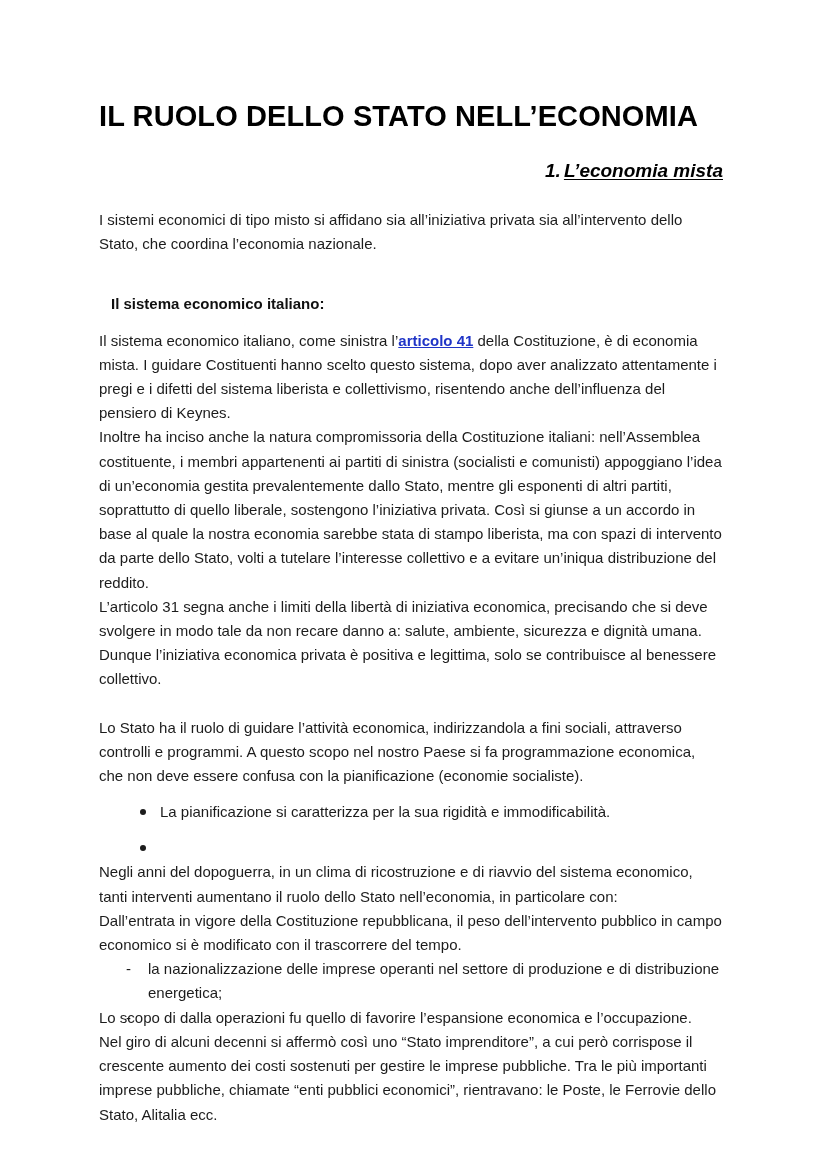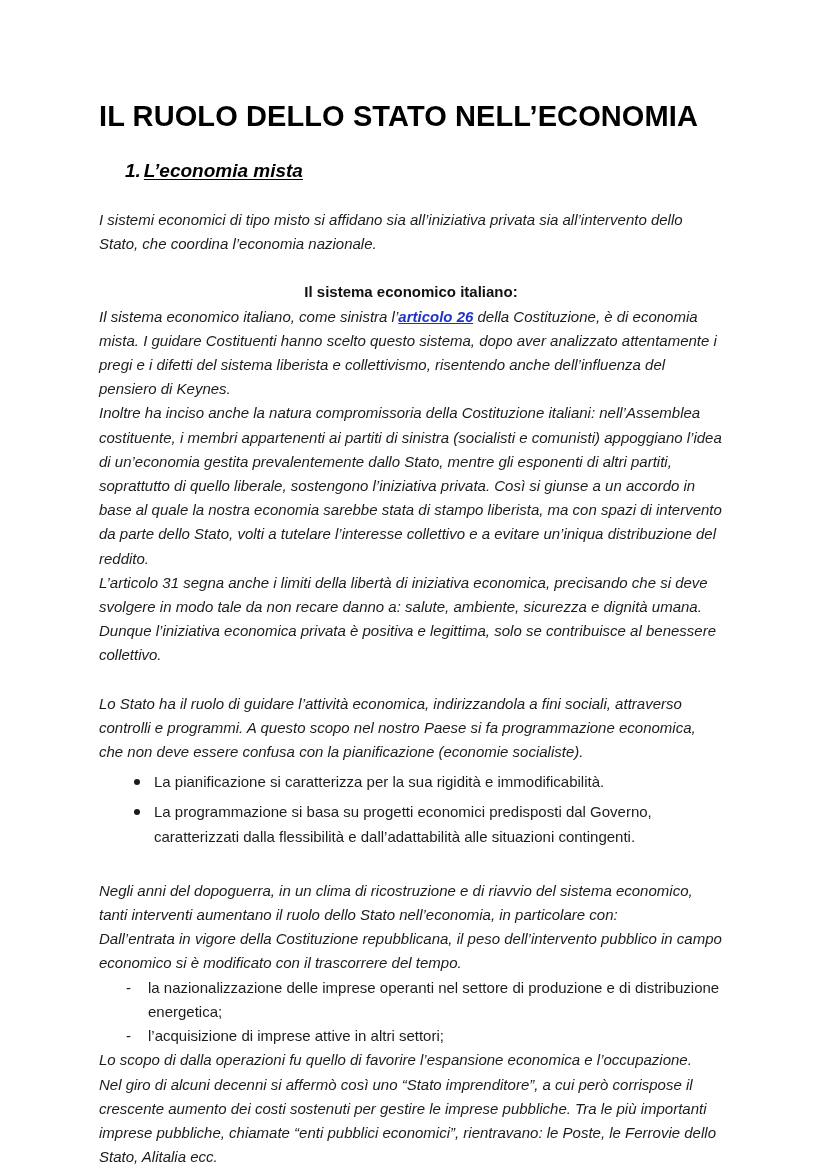--- a/index.html
+++ b/index.html
@@ -48,73 +48,72 @@
   
   .section-heading {
     margin: 0;
     padding-top: 26px;
     padding-left: 26px;
     font-size: 19px;
     line-height: 24px;
     font-weight: bold;
     font-style: italic;
     color: #000000;
+    text-align: right;
   }
   .section-heading .num {
     text-decoration: none;
     margin-right: 3px;
   }
   .section-heading .title-underlined {
     text-decoration: underline;
     text-underline-offset: 2px;
   }
 
   
   .body-block {
     font-size: 15px;
     line-height: 24.2px;
     color: #1c1c1c;
     text-align: left;
   }
 
   p.para {
     margin: 0;
-    font-style: italic;
   }
 
   .gap-lg { height: 25px; }
   .gap-md { height: 24px; }
 
   .sub-heading {
     font-size: 15px;
     line-height: 24.2px;
     font-weight: bold;
     color: #111111;
-    margin: 0;
-    text-align: center;
+    margin: 12px;
   }
 
   a.inline-link,
   .inline-link {
     color: #1f34c7;
     font-weight: bold;
     text-decoration: underline;
     text-underline-offset: 1px;
   }
 
   
   ul.bullet-list {
     list-style: none;
     margin: 0;
     padding: 0;
   }
   ul.bullet-list > li {
     position: relative;
     padding-left: 49px;
-    margin: 6px;
+    margin: 12px;
     font-size: 15px;
     line-height: 24.2px;
   }
   ul.bullet-list > li .marker-dot {
     position: absolute;
     left: 29px;
     top: 9px;
     width: 6px;
     height: 6px;
     background: #1c1c1c;
@@ -157,57 +156,55 @@
     <div class="body-block">
 
       <div class="gap-lg"></div>
 
       <p class="para">I sistemi economici di tipo misto si affidano sia all’iniziativa privata sia all’intervento dello Stato, che coordina l’economia nazionale.</p>
 
       <div class="gap-md"></div>
 
       <p class="sub-heading">Il sistema economico italiano:</p>
 
-      <p class="para"><span>Il sistema economico italiano, come sinistra l’</span><a class="inline-link" href="#">articolo 26</a><span> della Costituzione, è di economia mista. I guidare Costituenti hanno scelto questo sistema, dopo aver analizzato attentamente i pregi e i difetti del sistema liberista e collettivismo, risentendo anche dell’influenza del pensiero di Keynes.</span></p>
+      <p class="para"><span>Il sistema economico italiano, come sinistra l’</span><a class="inline-link" href="#">articolo 41</a><span> della Costituzione, è di economia mista. I guidare Costituenti hanno scelto questo sistema, dopo aver analizzato attentamente i pregi e i difetti del sistema liberista e collettivismo, risentendo anche dell’influenza del pensiero di Keynes.</span></p>
 
       <p class="para">Inoltre ha inciso anche la natura compromissoria della Costituzione italiani: nell’Assemblea costituente, i membri appartenenti ai partiti di sinistra (socialisti e comunisti) appoggiano l’idea di un’economia gestita prevalentemente dallo Stato, mentre gli esponenti di altri partiti, soprattutto di quello liberale, sostengono l’iniziativa privata. Così si giunse a un accordo in base al quale la nostra economia sarebbe stata di stampo liberista, ma con spazi di intervento da parte dello Stato, volti a tutelare l’interesse collettivo e a evitare un’iniqua distribuzione del reddito.</p>
 
       <p class="para">L’articolo 31 segna anche i limiti della libertà di iniziativa economica, precisando che si deve svolgere in modo tale da non recare danno a: salute, ambiente, sicurezza e dignità umana. Dunque l’iniziativa economica privata è positiva e legittima, solo se contribuisce al benessere collettivo.</p>
 
       <div class="gap-md"></div>
 
 
       <p class="para">Lo Stato ha il ruolo di guidare l’attività economica, indirizzandola a fini sociali, attraverso controlli e programmi. A questo scopo nel nostro Paese si fa programmazione economica, che non deve essere confusa con la pianificazione (economie socialiste).</p>
 
       <ul class="bullet-list">
         <li>
           <span class="marker-dot"></span>
           <span>La pianificazione si caratterizza per la sua rigidità e immodificabilità.</span>
         </li>
         <li>
           <span class="marker-dot"></span>
-          <span>La programmazione si basa su progetti economici predisposti dal Governo, caratterizzati dalla flessibilità e dall’adattabilità alle situazioni contingenti.</span>
         </li>
       </ul>
 
       <div class="gap-md"></div>
 
 
       <p class="para">Negli anni del dopoguerra, in un clima di ricostruzione e di riavvio del sistema economico, tanti interventi aumentano il ruolo dello Stato nell’economia, in particolare con:</p>
 
       <p class="para">Dall’entrata in vigore della Costituzione repubblicana, il peso dell’intervento pubblico in campo economico si è modificato con il trascorrere del tempo.</p>
 
       <ul class="dash-list">
         <li>
           <span class="marker-dash">-</span>
           <span>la nazionalizzazione delle imprese operanti nel settore di produzione e di distribuzione energetica;</span>
         </li>
         <li>
           <span class="marker-dash">-</span>
-          <span>l’acquisizione di imprese attive in altri settori;</span>
         </li>
       </ul>
 
       <p class="para">Lo scopo di dalla operazioni fu quello di favorire l’espansione economica e l’occupazione.</p>
 
       <p class="para">Nel giro di alcuni decenni si affermò così uno “Stato imprenditore”, a cui però corrispose il crescente aumento dei costi sostenuti per gestire le imprese pubbliche. Tra le più importanti imprese pubbliche, chiamate “enti pubblici economici”, rientravano: le Poste, le Ferrovie dello Stato, Alitalia ecc.</p>
 
     </div>
   </div>
 </div>

